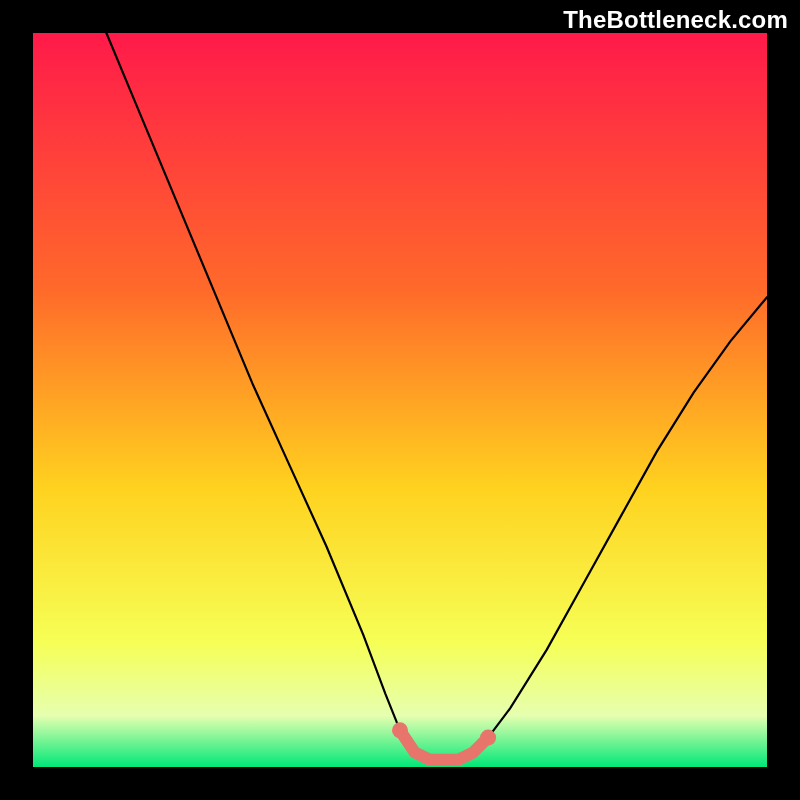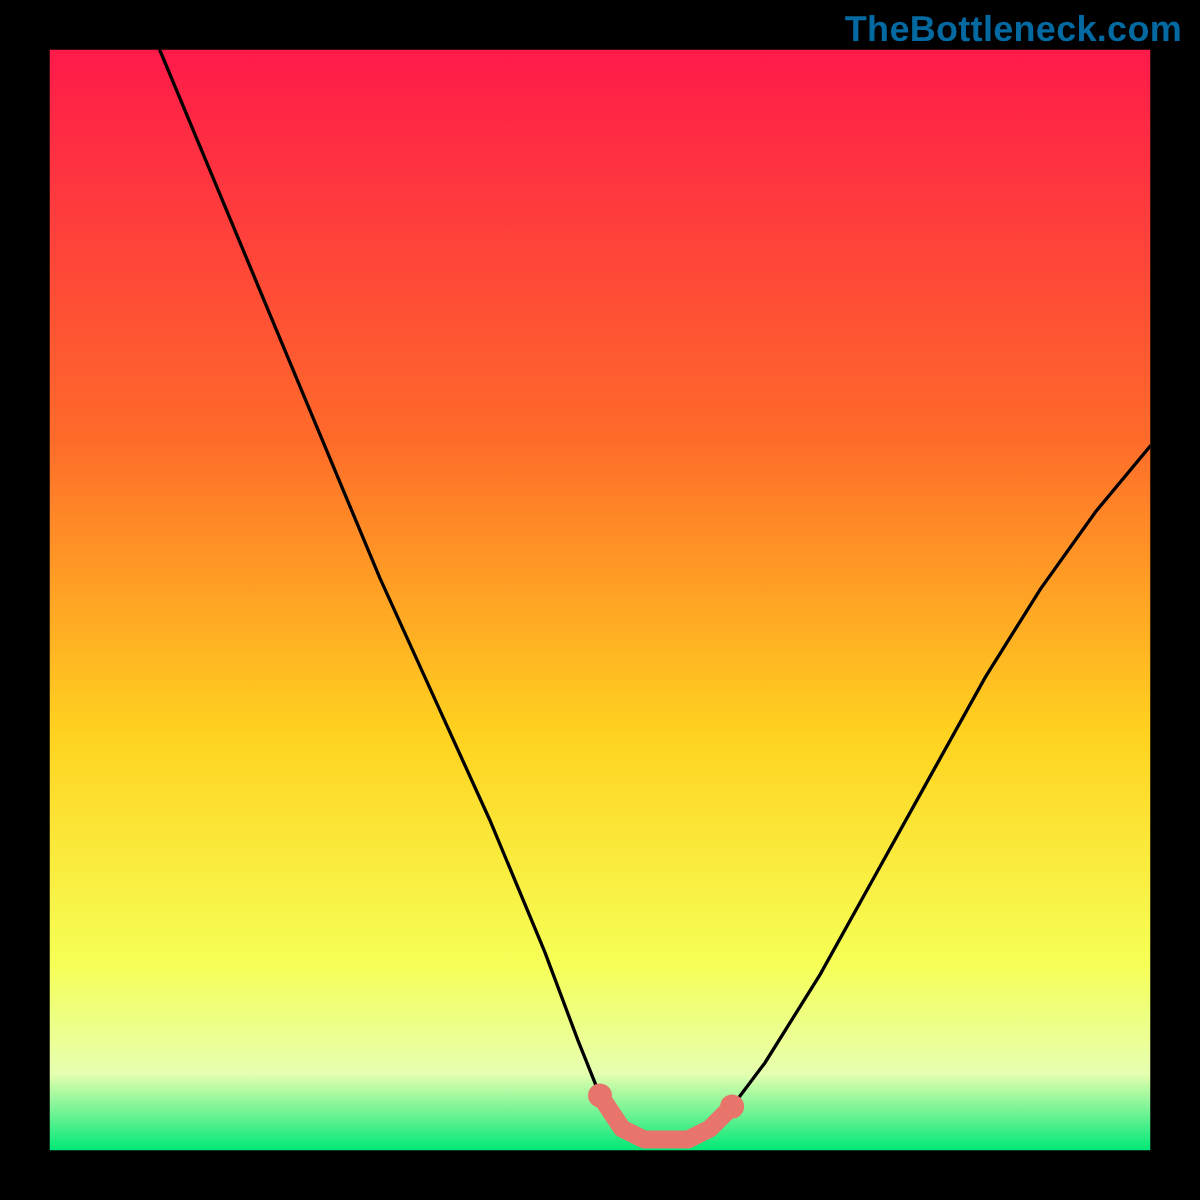--- a/index.html
+++ b/index.html
@@ -25,21 +25,21 @@
     width: 734px;
     height: 734px;
   }
   .watermark {
     position: absolute;
     top: 6px;
     right: 12px;
     font-family: Arial, Helvetica, sans-serif;
     font-size: 24px;
     font-weight: 600;
-    color: #0369a1;
+    color: #ffffff;
     letter-spacing: 0.2px;
     user-select: none;
   }
   svg { display: block; }
 </style>
 </head>
 <body>
 
 <div class="frame">
   <div class="watermark">TheBottleneck.com</div>

